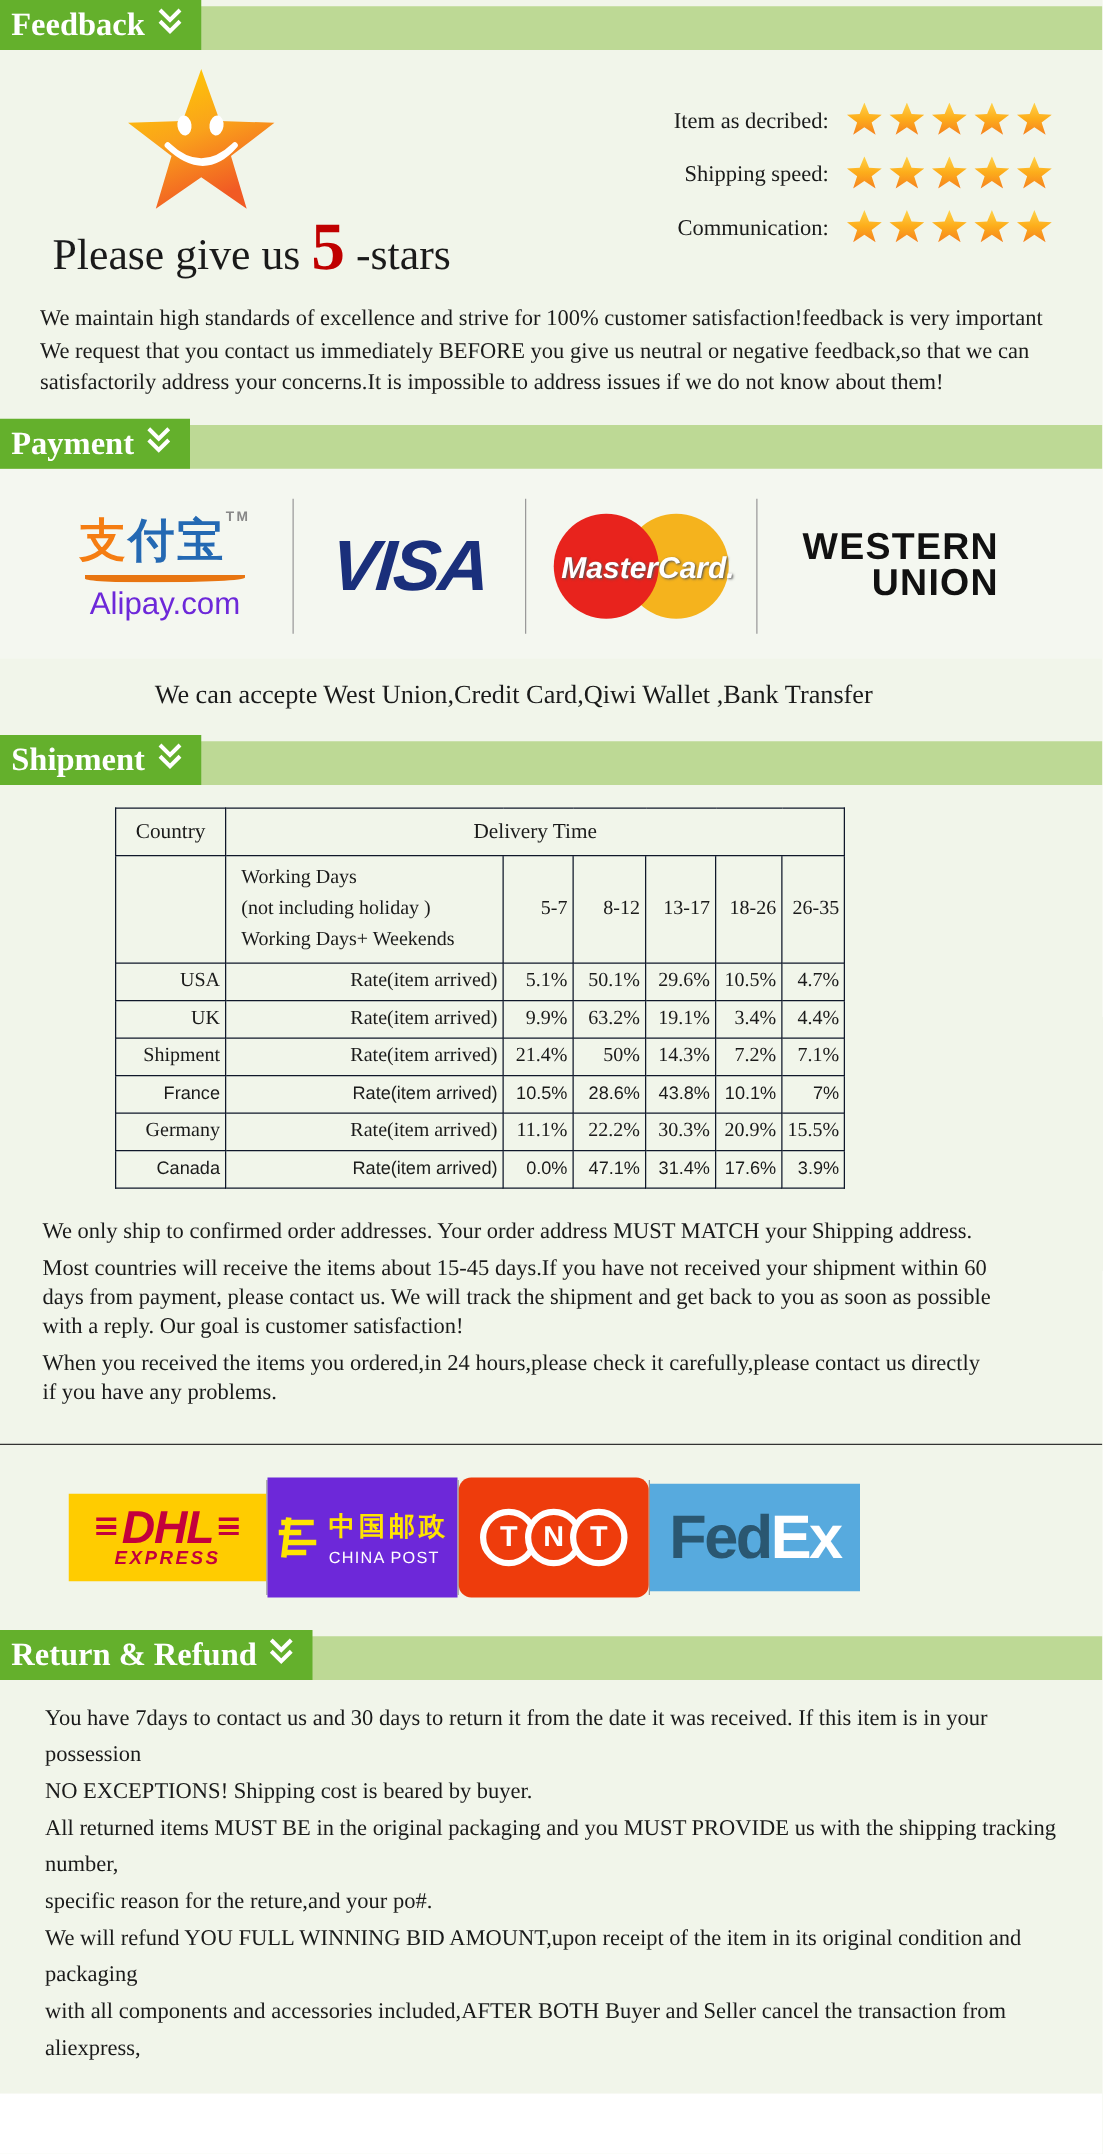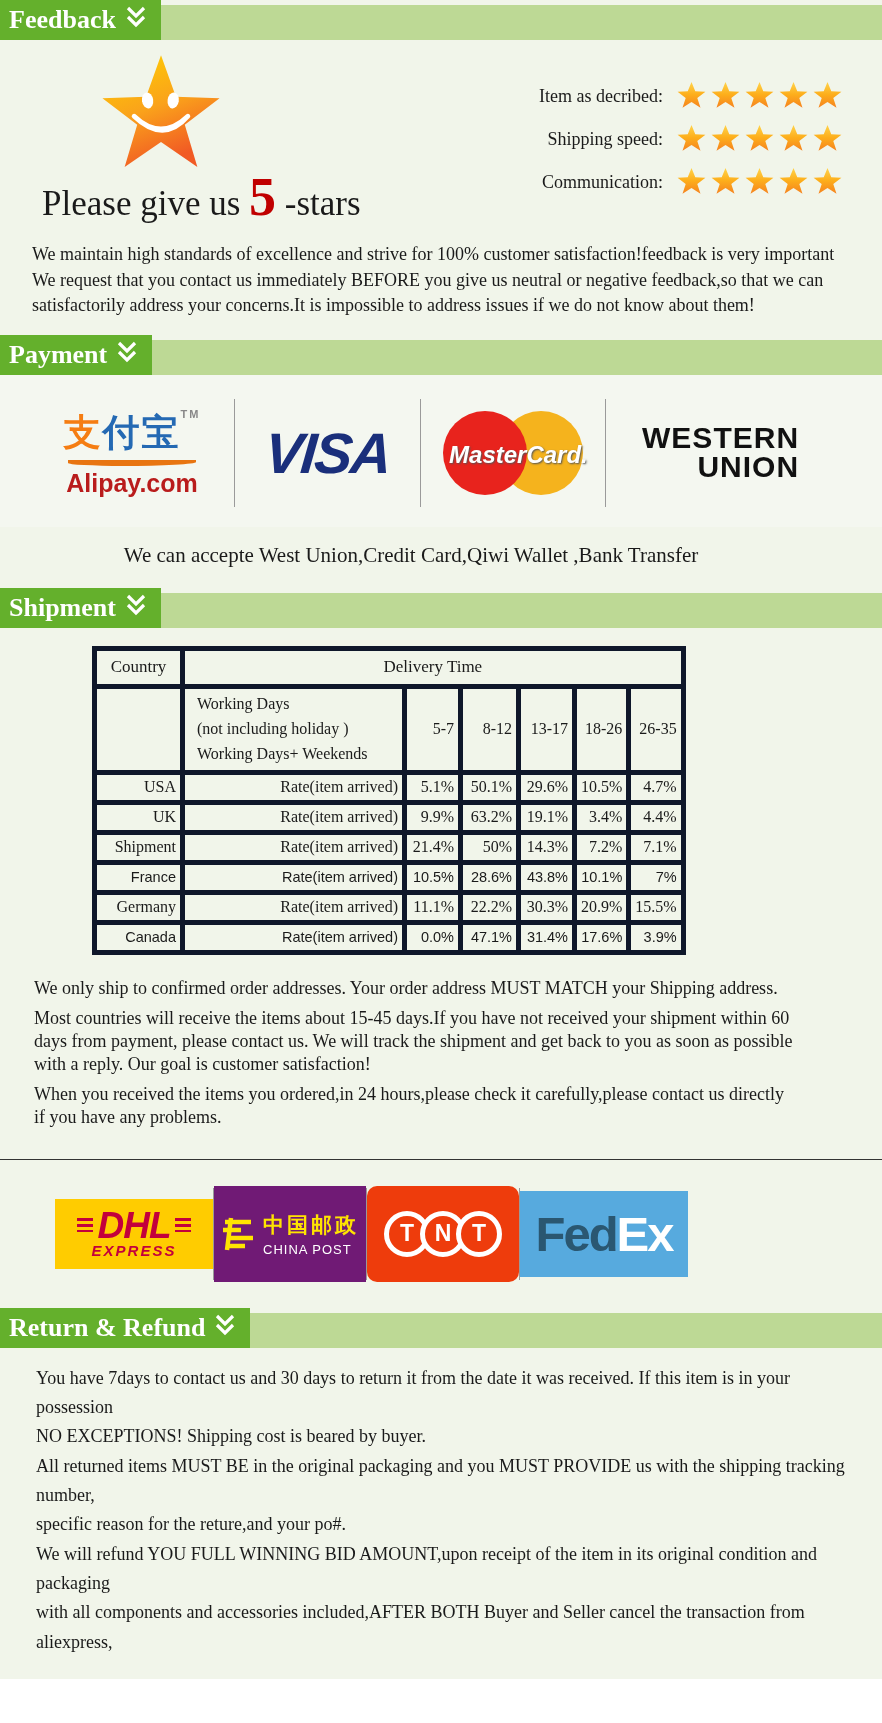--- a/index.html
+++ b/index.html
@@ -30,38 +30,38 @@
 
   
   .pay-row { display:flex; align-items:center; padding:24px 0 20px 52px; gap:22px; background:#f4f7f0; }
   .vsep { width:1px; height:108px; background:#9a9a9a; }
   .alipay { width:160px; text-align:center; font-family:"Liberation Sans",sans-serif; }
   .alipay .cn { font-size:37px; font-weight:bold; letter-spacing:2px; }
   .alipay .cn .c1 { color:#f57d12; }
   .alipay .cn .c2 { color:#2469b3; }
   .alipay .tm { font-size:11px; color:#888; vertical-align:top; }
   .alipay .swoosh { height:7px; width:128px; margin:1px auto 3px; border-bottom:6px solid #e87511; border-radius:0 0 60% 45%; }
-  .alipay .dom { color:#b91c1c; font-size:25px; font-weight:bold; }
+  .alipay .dom { color:#6d28d9; font-size:25px; font-weight:normal; }
   .visa { font-family:"Liberation Sans",sans-serif; font-style:italic; font-weight:bold;
     font-size:57px; color:#1a2f7b; letter-spacing:-2px; transform:skewX(-5deg); padding:0 8px; }
   .mcard { position:relative; width:140px; height:90px; }
   .mcard .circ { position:absolute; top:3px; width:84px; height:84px; border-radius:50%; }
   .mcard .red { left:0; background:#e8231d; z-index:1; }
   .mcard .yel { right:0; background:#f5b31d; }
   .mcard .txt { position:absolute; z-index:2; top:33px; left:6px; width:130px; text-align:center;
     color:#fff; font-family:"Liberation Sans",sans-serif; font-style:italic; font-weight:bold;
     font-size:24px; text-shadow:1px 1px 2px #555; }
   .wunion { font-family:"Liberation Sans",sans-serif; font-weight:bold; color:#111;
     font-size:30px; line-height:0.95; letter-spacing:1px; text-align:right; padding-left:14px; }
   .accept-line { text-align:center; font-size:21px; padding:16px 60px 20px 0; }
 
   
   .tbl-wrap { padding:18px 0 6px 92px; }
   table.ship { border-collapse:collapse; }
-  table.ship td { border:5px solid #0f172a; font-size:16px; padding:2px 4px; }
+  table.ship td { border:1px solid #0f172a; font-size:16px; padding:2px 4px; }
   table.ship .r-head td { height:38px; text-align:center; font-size:17px; }
   table.ship .wd { font-size:16px; line-height:1.55; padding-left:12px; }
   table.ship .c { text-align:right; }
   table.ship .r-days td { height:86px; }
   table.ship .r-data td { height:30px; }
   table.ship .sans { font-family:"Liberation Sans",sans-serif; font-size:14.5px; }
   .ship-notes { padding:16px 30px 4px 34px; font-size:18px; line-height:1.28; }
   .ship-notes .gap { height:7px; }
 
   .divider { border:none; border-top:1px solid #333; margin:26px 0 0 0; }
@@ -69,21 +69,21 @@
   
   .car-row { display:flex; align-items:center; padding:26px 0 26px 55px; gap:0; }
   .csep { width:1px; height:92px; background:#999; }
   .dhl { width:158px; height:70px; background:#ffcc00; display:flex; flex-direction:column;
     justify-content:center; font-family:"Liberation Sans",sans-serif; }
   .dhl .main { display:flex; align-items:center; justify-content:center; gap:4px; }
   .dhl .lines { width:16px; height:14px; background:repeating-linear-gradient(#c3003c 0 3px,transparent 3px 6px); }
   .dhl .word { color:#c3003c; font-style:italic; font-weight:bold; font-size:37px; letter-spacing:-1px; line-height:0.9; }
   .dhl .express { color:#c3003c; font-style:italic; font-weight:bold; font-size:15px;
     letter-spacing:2px; text-align:center; margin-top:0px; }
-  .cpost { width:152px; height:96px; background:#701a75; display:flex; align-items:center;
+  .cpost { width:152px; height:96px; background:#6d28d9; display:flex; align-items:center;
     justify-content:center; gap:8px; font-family:"Liberation Sans",sans-serif; }
   .cpost .txt { text-align:left; }
   .cpost .cn { color:#ffe400; font-size:21px; font-weight:bold; letter-spacing:3px; }
   .cpost .en { color:#fff; font-size:13px; letter-spacing:1px; margin-top:3px; }
   .tnt { width:152px; height:96px; background:#ee3c0c; border-radius:10px; display:flex;
     align-items:center; justify-content:center; }
   .tnt .circ { width:46px; height:46px; border:5px solid #fff; border-radius:50%; background:#ee3c0c;
     display:flex; align-items:center; justify-content:center; color:#fff; font-family:"Liberation Sans",sans-serif;
     font-weight:bold; font-size:23px; margin:0 -5px; position:relative; }
   .fedex { width:168px; height:86px; background:#57aade; display:flex; align-items:center;

